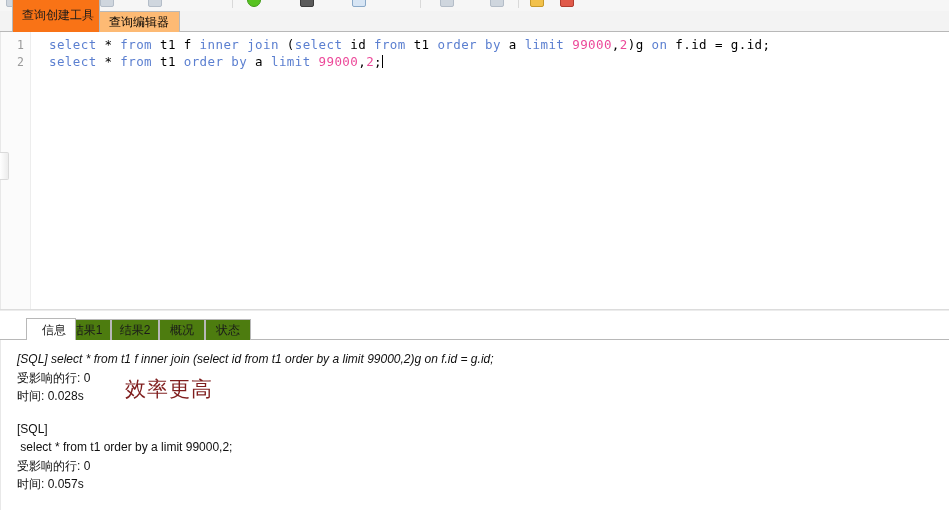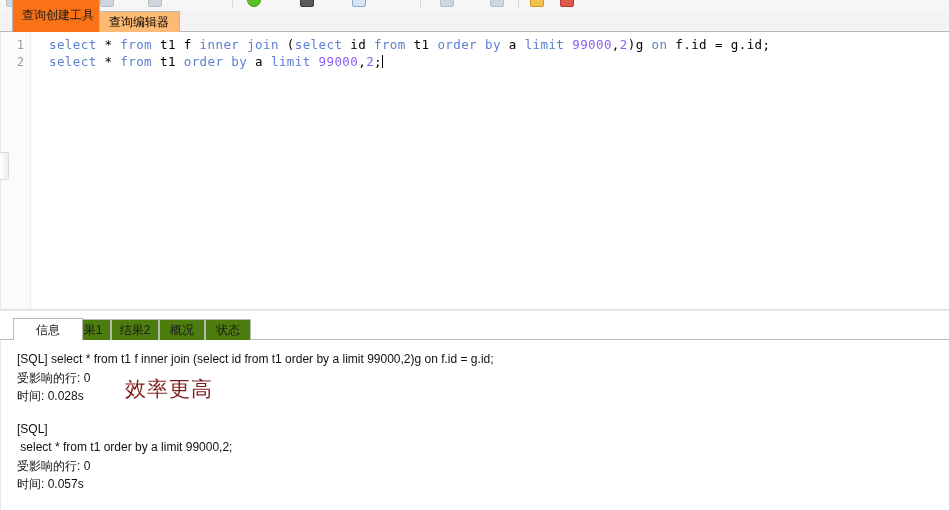--- a/index.html
+++ b/index.html
@@ -122,21 +122,21 @@
   .codeline {
     position: absolute;
     left: 48px;
     font-family: "DejaVu Sans Mono", "Liberation Mono", monospace;
     font-size: 12.5px;
     letter-spacing: 0.4px;
     white-space: pre;
     color: #000000;
   }
   .kw  { color: #5b7fd0; }
-  .num { color: #8b5cf6; margin-top: 16px; }
+  .num { color: #ec4899; margin-top: 16px; }
   .caret {
     display: inline-block;
     width: 1px;
     height: 13px;
     background: #000;
     vertical-align: -2px;
     margin-left: 0px;
   }
 
   
@@ -315,40 +315,40 @@
 </div>
 
 <div class="left-handle"></div>
 
 <div class="hsplit"></div>
 
 <div class="bottom">
   <div class="btabrow">
     <div class="btabrow-base"></div>
     <div id="bottom-tabs">
-        <div class="btab active" style="left: 13px; width: 70px;">
+        <div class="btab active" style="left: 26px; width: 50px; justify-content: flex-end;">
           <span>信息</span>
         </div>
         <div class="btab" style="left: 63px; width: 48px;">
           <span>结果1</span>
         </div>
         <div class="btab" style="left: 111px; width: 48px;">
           <span>结果2</span>
         </div>
         <div class="btab" style="left: 159px; width: 46px; text-align: center;">
           <span>概况</span>
         </div>
         <div class="btab" style="left: 205px; width: 46px;">
           <span>状态</span>
         </div>
       </div>
   </div>
   <div class="log">
     <div id="log-lines">
-        <div class="logline" style="top: 12px;">[SQL] select * from t1 f inner join (select id from t1 order by a limit 99000,2)g on f.id = g.id;</div>
+        <div class="logline" style="top: 12px; font-style: italic;">[SQL] select * from t1 f inner join (select id from t1 order by a limit 99000,2)g on f.id = g.id;</div>
         <div class="logline" style="top: 30px;">受影响的行: 0</div>
         <div class="logline" style="top: 48px;">时间: 0.028s</div>
         <div class="logline" style="top: 66px;"></div>
         <div class="logline" style="top: 82px;">[SQL]</div>
         <div class="logline" style="top: 100px;"> select * from t1 order by a limit 99000,2;</div>
         <div class="logline" style="top: 118px;">受影响的行: 0</div>
         <div class="logline" style="top: 136px; text-align: center;">时间: 0.057s</div>
       </div>
   </div>
 </div>

